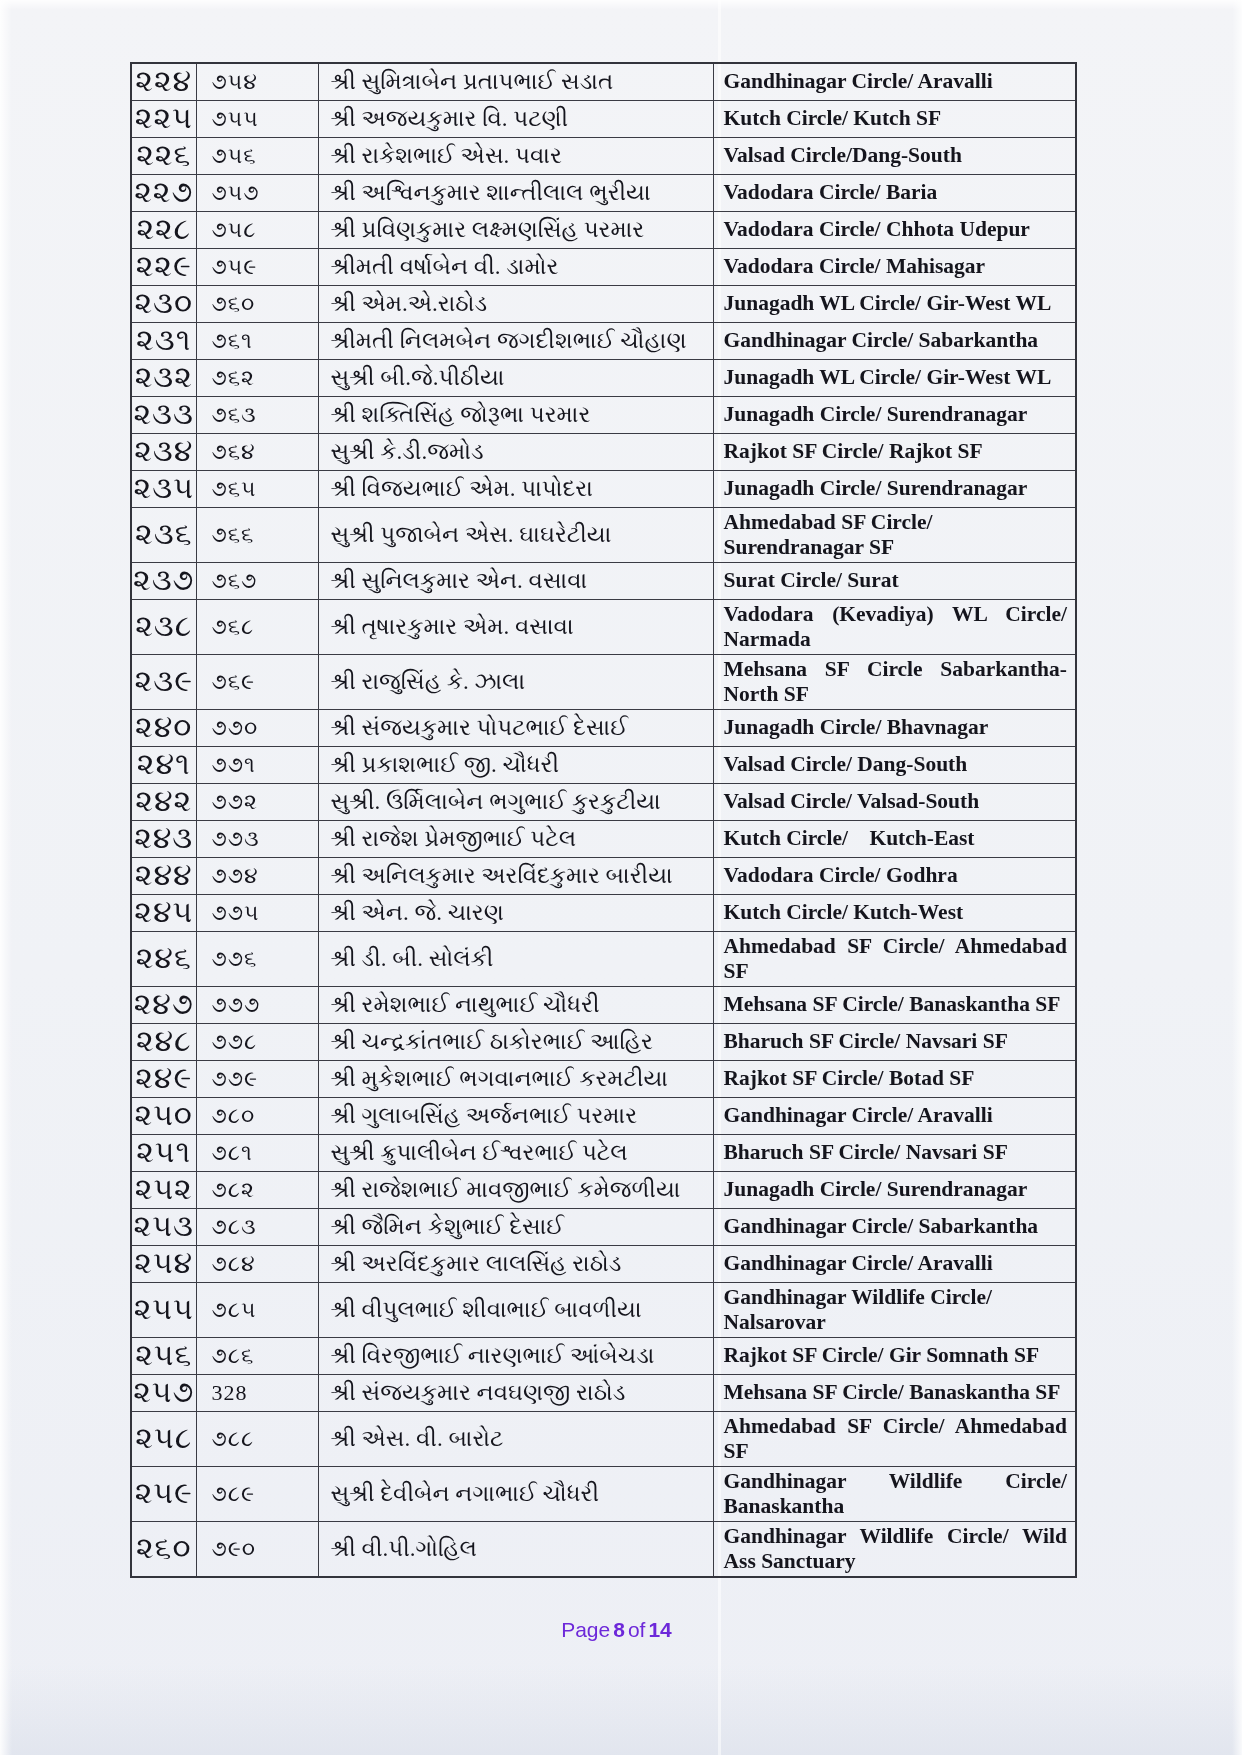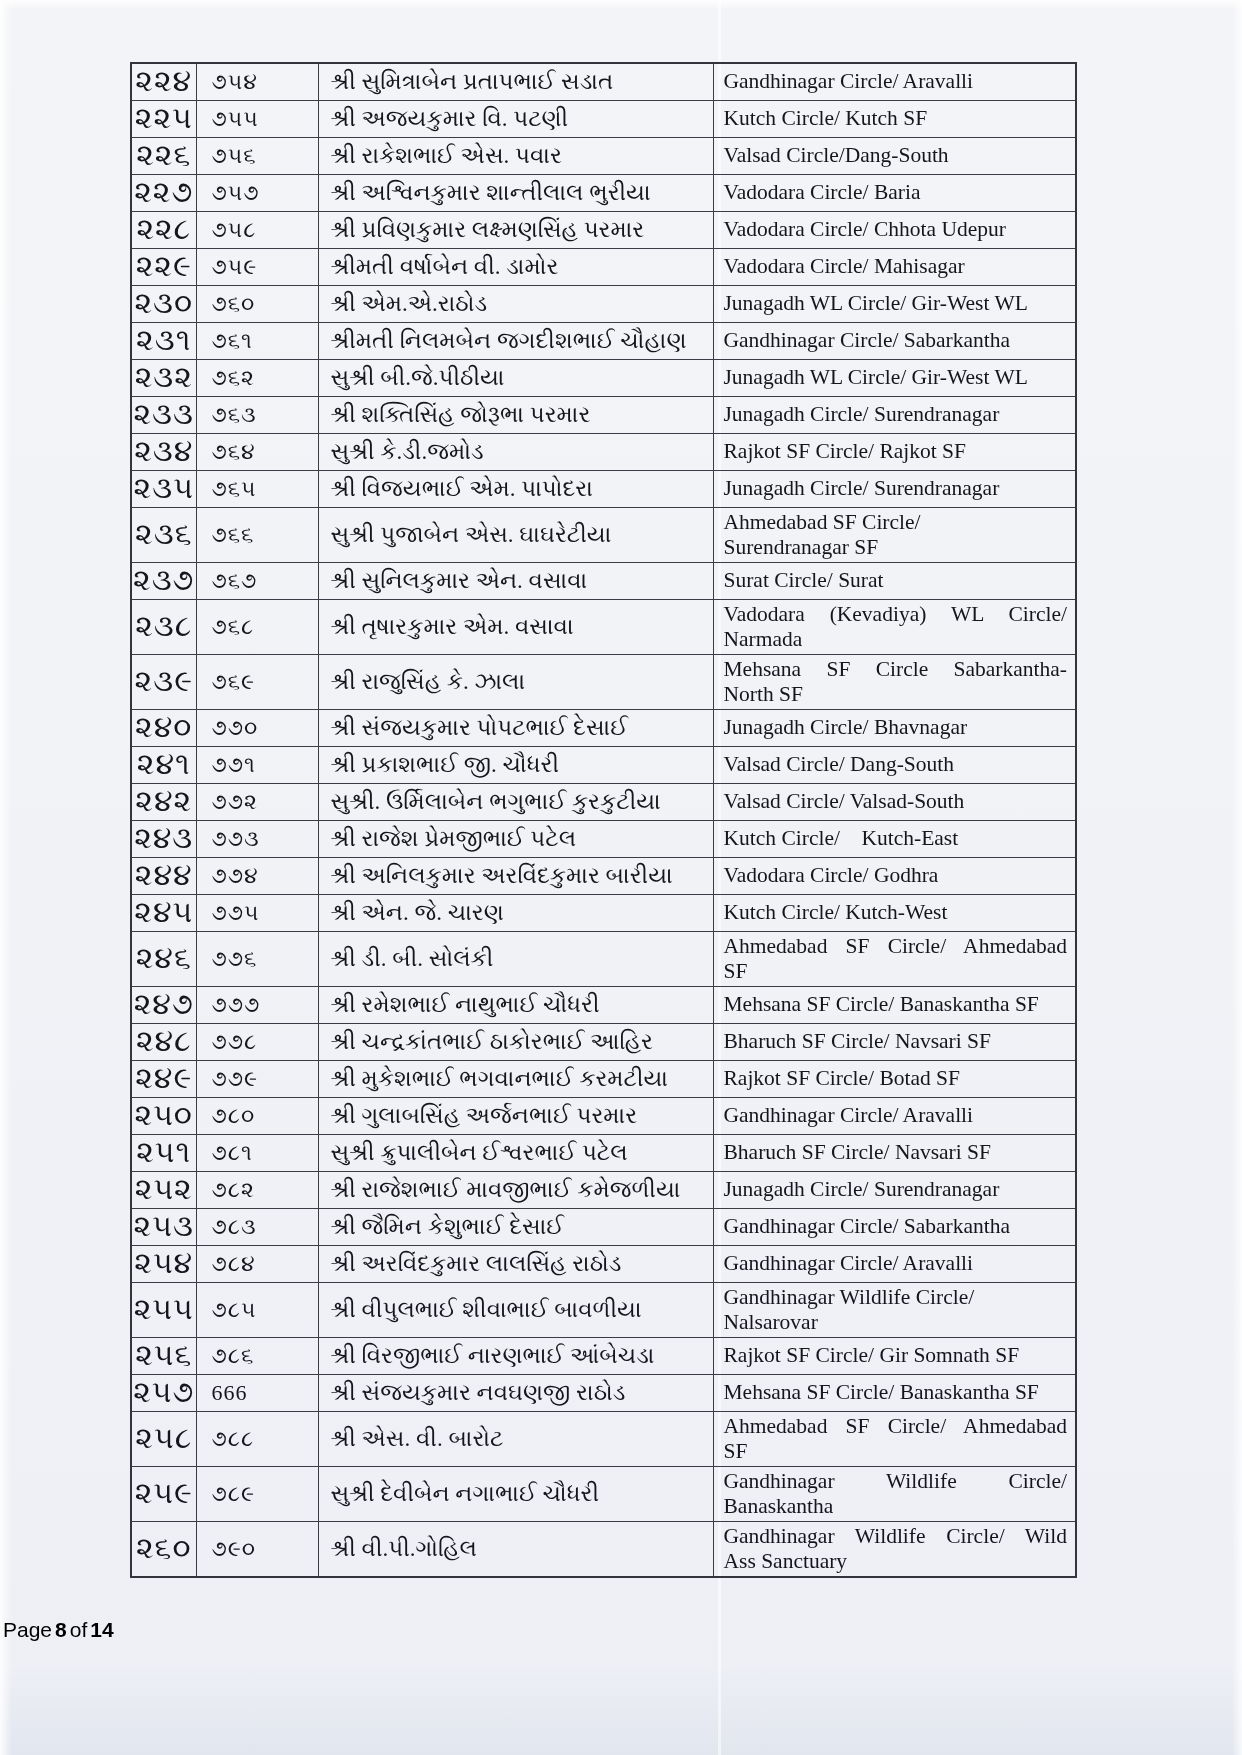--- a/index.html
+++ b/index.html
@@ -42,28 +42,29 @@
   col.w2{width:122px;}
   col.w3{width:395px;}
   col.w4{width:363px;}
   .c1{text-align:center;font-size:30px;letter-spacing:1px;}
   .c2{padding-left:15px;font-size:22px;letter-spacing:1px;}
   .c3{padding-left:12px;font-size:23px;white-space:nowrap;}
   .c4{
     padding:2px 8px 2px 10px;
     font-size:21.5px;line-height:25px;
     font-family:"Liberation Serif", serif;
+    font-weight:bold;
   }
   .cline{min-height:25px;}
   .cline.just{text-align:justify;text-align-last:justify;}
   #footer{
     position:absolute;left:0;top:1618px;width:1230px;
-    text-align:left;
+    text-align:center;
     font-family:"Liberation Sans", sans-serif;
-    font-size:21px;color:#000000;
+    font-size:21px;color:#6d28d9;
   }
   #footer b{font-weight:bold;}
   #footer span{padding:0 3px;}
 </style>
 </head>
 <body>
 
 <div id="paper"></div>
 <div id="crease"></div>
 
@@ -339,21 +340,21 @@
       <tr style="height: 37px;">
     <td class="c1">૨૫૬</td>
     <td class="c2">૭૮૬</td>
     <td class="c3">શ્રી વિરજીભાઈ નારણભાઈ આંબેચડા</td>
     <td class="c4">
           <div class="cline">Rajkot SF Circle/ Gir Somnath SF</div>
         </td>
   </tr>
       <tr style="height: 37px;">
     <td class="c1">૨૫૭</td>
-    <td class="c2">666</td>
+    <td class="c2">328</td>
     <td class="c3">શ્રી સંજયકુમાર નવઘણજી રાઠોડ</td>
     <td class="c4">
           <div class="cline">Mehsana SF Circle/ Banaskantha SF</div>
         </td>
   </tr>
       <tr style="height: 55px;">
     <td class="c1">૨૫૮</td>
     <td class="c2">૭૮૮</td>
     <td class="c3">શ્રી એસ. વી. બારોટ</td>
     <td class="c4">

